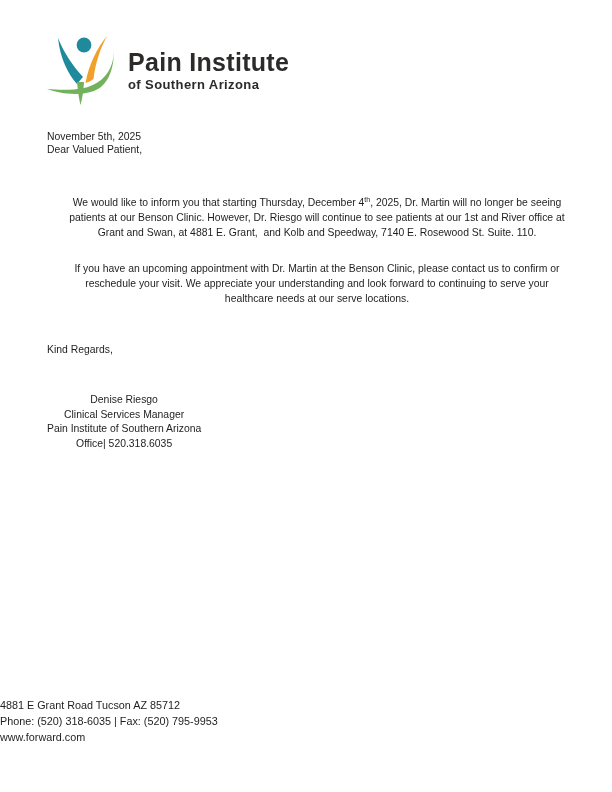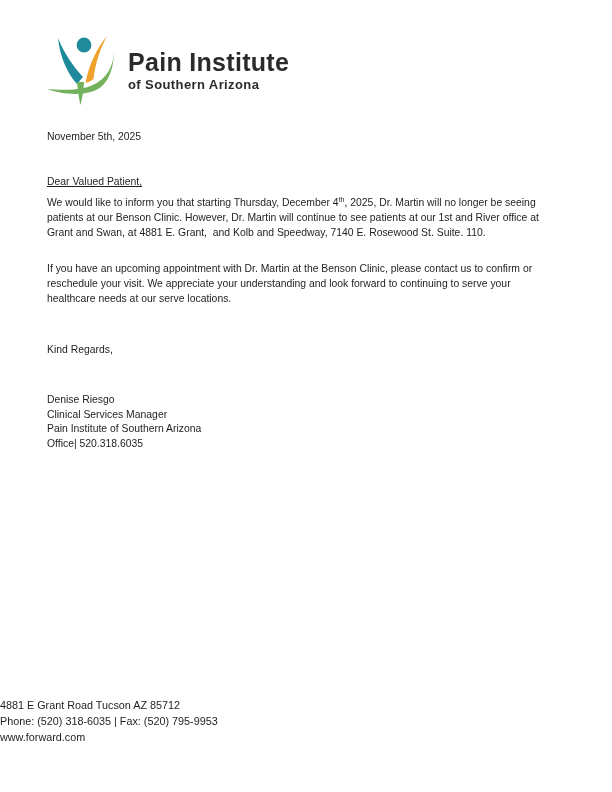--- a/index.html
+++ b/index.html
@@ -26,24 +26,24 @@
   }
   .brand-tagline {
     font-size: 13px;
     font-weight: 700;
     letter-spacing: 0.4px;
     margin-top: 2px;
     white-space: nowrap;
   }
 
   
-  .bodytext { position: absolute; left: 47px; font-size: 10.4px; line-height: 15px; }
+  .bodytext { position: absolute; left: 47px; font-size: 10.4px; line-height: 15px; text-align: center; }
   .bodytext .line { white-space: pre-wrap; }
   .date-line      { top: 129px; }
-  .salutation     { top: 174px; text-decoration: underline; }
+  .salutation     { top: 142px; }
   .para-1         { top: 195px; width: 540px; }
   .para-2         { top: 261px; width: 540px; }
   .closing        { top: 342px; }
   .signature      { top: 382px; line-height: 14.6px; margin-top: 11px; }
   sup.ordinal { font-size: 7px; line-height: 0; vertical-align: super; }
 
   
   .footer {
     position: absolute;
     left: 0; right: 0;
@@ -77,21 +77,21 @@
       <div class="brand-tagline" style="color:#2d2b2a">of Southern Arizona</div>
     </div>
   </div>
 
   <div class="bodytext date-line">November 5th, 2025</div>
 
   <div class="bodytext salutation">Dear Valued Patient,</div>
 
   <div class="bodytext para-1">
     <div class="line"><span>We would like to inform you that starting Thursday, December 4</span><sup class="ordinal">th</sup><span>, 2025, Dr. Martin will no longer be seeing</span></div>
-    <div class="line">patients at our Benson Clinic. However, Dr. Martin will continue to see patients at our 1st and River office at</div>
+    <div class="line">patients at our Benson Clinic. However, Dr. Riesgo will continue to see patients at our 1st and River office at</div>
     <div class="line">Grant and Swan, at 4881 E. Grant,  and Kolb and Speedway, 7140 E. Rosewood St. Suite. 110.</div>
   </div>
 
   <div class="bodytext para-2">
     <div class="line">If you have an upcoming appointment with Dr. Martin at the Benson Clinic, please contact us to confirm or</div>
     <div class="line">reschedule your visit. We appreciate your understanding and look forward to continuing to serve your</div>
     <div class="line">healthcare needs at our serve locations.</div>
   </div>
 
   <div class="bodytext closing">Kind Regards,</div>

